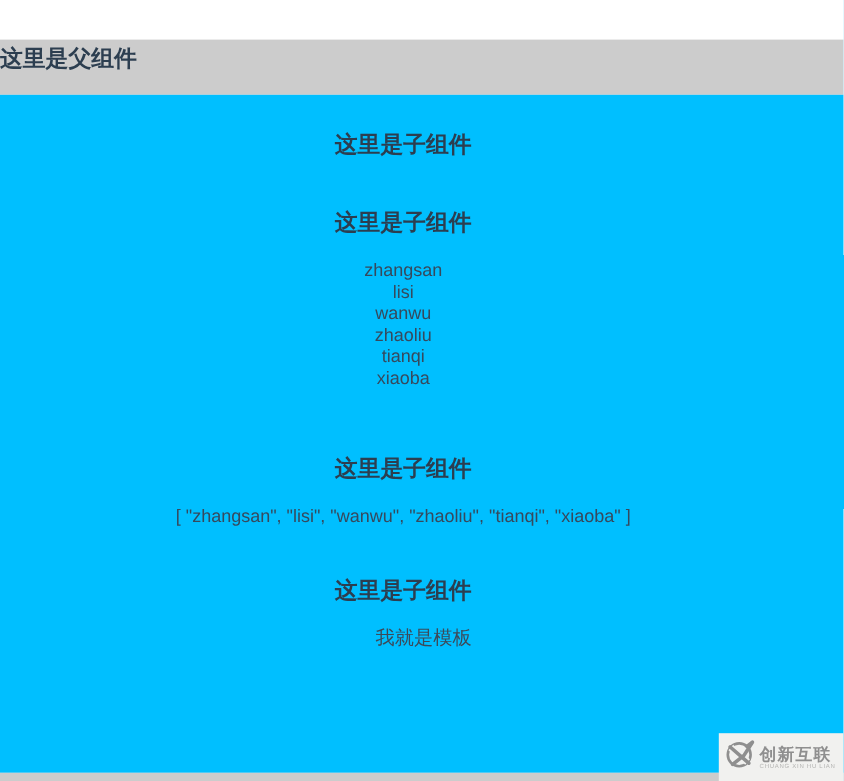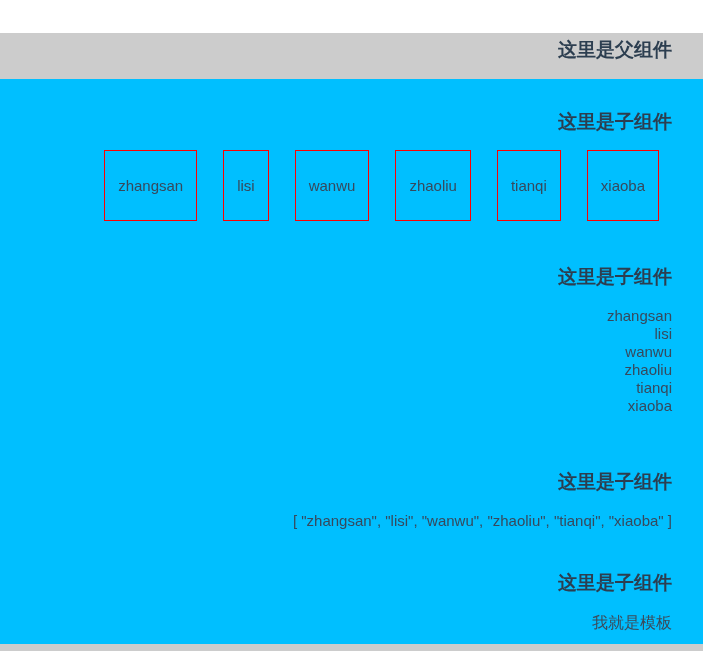--- a/index.html
+++ b/index.html
@@ -16,37 +16,37 @@
     background: #ffffff;
   }
   
   .top-spacer { height: 33px; background: #ffffff; }
 
   
   .parent-header {
     height: 46px;
     background: #cccccc;
     padding-top: 7px;
-    padding-right: 31px;
-    text-align: right;
+    padding-right: 19px;
+    text-align: left;
   }
   .parent-header h3 {
     margin: 0;
     font-size: 19px;
     line-height: 19px;
     font-weight: bold;
     color: #2c3e50;
   }
 
   
   .child-area {
     height: 565px;
     background: #00bfff;
     padding-right: 31px;
-    text-align: right;
+    text-align: center;
     overflow: hidden;
   }
   .child-area h3 {
     font-size: 19px;
     line-height: 19px;
     font-weight: bold;
     color: #2c3e50;
     margin: 0;
   }
   .h-s1 { margin: 33px 0 19px 0 !important; }
@@ -129,21 +129,20 @@
 
   <div class="top-spacer"></div>
 
   <div class="parent-header">
     <h3>这里是父组件</h3>
   </div>
 
   <div class="child-area">
 
     <h3 class="h-s1">这里是子组件</h3>
-    <div class="boxes-row"><span class="name-box">zhangsan</span><span class="name-box">lisi</span><span class="name-box">wanwu</span><span class="name-box">zhaoliu</span><span class="name-box">tianqi</span><span class="name-box">xiaoba</span></div>
 
     <h3 class="h-s2">这里是子组件</h3>
     <div class="names-list">
         <div>zhangsan</div>
         <div>lisi</div>
         <div>wanwu</div>
         <div>zhaoliu</div>
         <div>tianqi</div>
         <div>xiaoba</div>
       </div>
@@ -151,14 +150,28 @@
     <h3 class="h-s3">这里是子组件</h3>
     <div class="array-line">[ "zhangsan", "lisi", "wanwu", "zhaoliu", "tianqi", "xiaoba" ]</div>
 
     <h3 class="h-s4">这里是子组件</h3>
     <div class="template-line">我就是模板</div>
 
   </div>
 
   <div class="bottom-strip"></div>
 
+  <div class="watermark">
+    <span class="wm-logo">
+      <svg width="25" height="25" viewBox="0 0 25 25">
+        <circle cx="12" cy="13" r="9.5" fill="none" stroke="#8f8f8f" stroke-width="2.2"></circle>
+        <path d="M5 7 L19 19" stroke="#f1f1ef" stroke-width="6" fill="none"></path>
+        <path d="M4.5 6.5 L20 20" stroke="#8f8f8f" stroke-width="3" fill="none" stroke-linecap="round"></path>
+        <path d="M18.5 6 L23 2.5 L16 13.5 L6.5 21" stroke="#8f8f8f" stroke-width="3" fill="none" stroke-linejoin="round" stroke-linecap="round"></path>
+      </svg>
+    </span>
+    <span class="wm-text">
+      <span class="wm-brand">创新互联</span>
+      <span class="wm-sub">CHUANG XIN HU LIAN</span>
+    </span>
+  </div>
 
 </div>
 
 </body></html>

